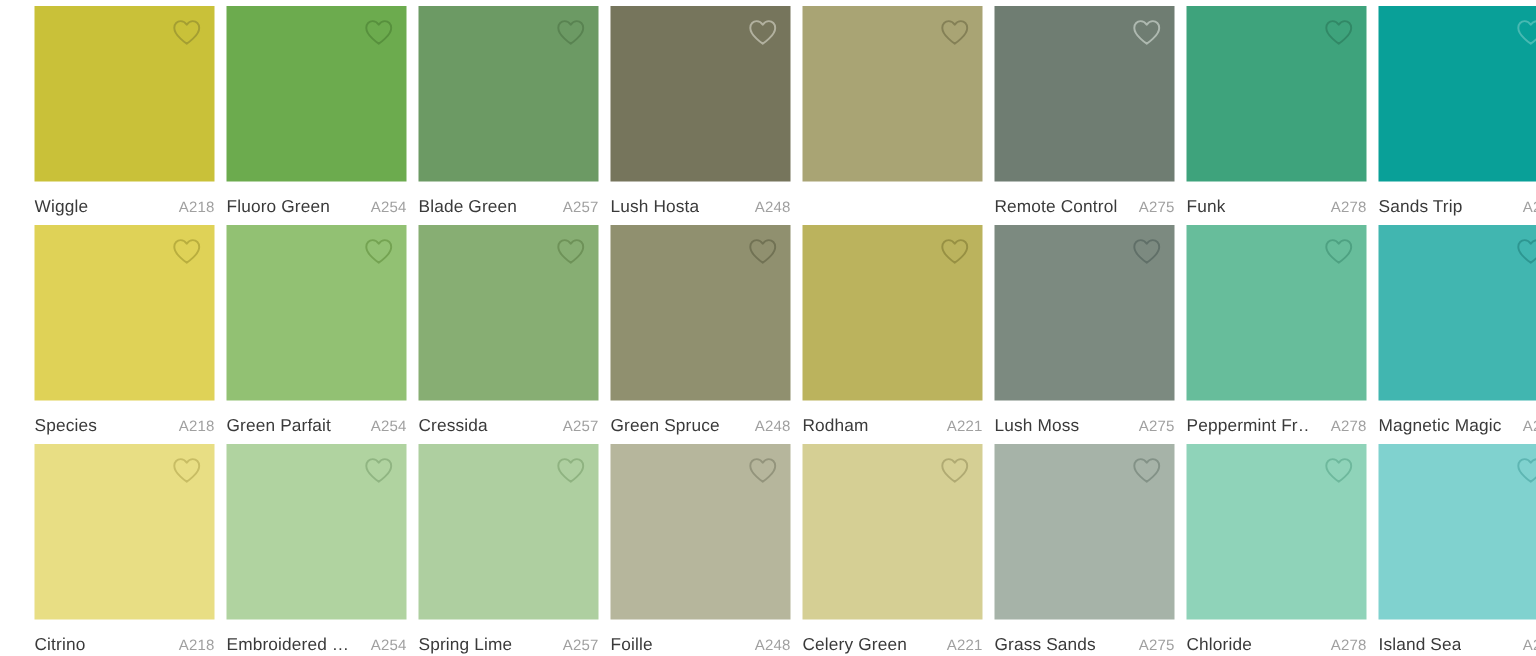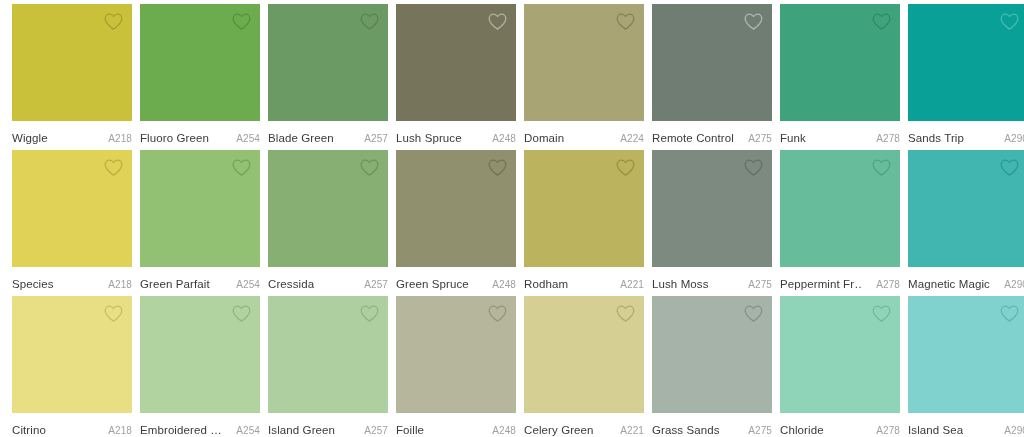--- a/index.html
+++ b/index.html
@@ -6,21 +6,21 @@
   html,body{margin:0;padding:0;}
   body{
     width:1024px;height:437px;
     background:#ffffff;
     font-family:"Liberation Sans","DejaVu Sans",sans-serif;
     overflow:hidden;
   }
   .palette-grid{
     position:relative;
     width:1024px;height:437px;
-    padding:4px 0 0 12px;
+    padding:4px 0 0 23px;
     box-sizing:border-box;
     display:grid;
     grid-template-columns:repeat(8,128px);
     grid-template-rows:repeat(3,146px);
     column-gap:0;row-gap:0;
   }
   .swatch-card{
     width:120px;
     display:flex;
     flex-direction:column;
@@ -107,35 +107,31 @@
     </div>
     <div class="swatch-card">
       <div class="swatch-chip" style="background: rgb(118, 117, 92);">
         <span class="fav-heart">
           <svg viewBox="0 0 19 18" xmlns="http://www.w3.org/2000/svg">
             <path d="M9.5 16.1 C9.5 16.1 1.2 10.7 1.2 5.6 C1.2 2.9 3.1 1.1 5.4 1.1 C7.0 1.1 8.5 2.0 9.5 3.5 C10.5 2.0 12.0 1.1 13.6 1.1 C15.9 1.1 17.8 2.9 17.8 5.6 C17.8 10.7 9.5 16.1 9.5 16.1 Z" fill="none" stroke="#d8d7c9" stroke-width="1.3" stroke-linejoin="round"></path>
           </svg>
         </span>
       </div>
       <div class="swatch-meta">
-        <span class="swatch-name">Lush Spruce</span>
+        <span class="swatch-name">Lush Hosta</span>
         <span class="swatch-code">A248</span>
       </div>
     </div>
     <div class="swatch-card">
       <div class="swatch-chip" style="background: rgb(169, 164, 116);">
         <span class="fav-heart">
           <svg viewBox="0 0 19 18" xmlns="http://www.w3.org/2000/svg">
             <path d="M9.5 16.1 C9.5 16.1 1.2 10.7 1.2 5.6 C1.2 2.9 3.1 1.1 5.4 1.1 C7.0 1.1 8.5 2.0 9.5 3.5 C10.5 2.0 12.0 1.1 13.6 1.1 C15.9 1.1 17.8 2.9 17.8 5.6 C17.8 10.7 9.5 16.1 9.5 16.1 Z" fill="none" stroke="#6f6b45" stroke-width="1.3" stroke-linejoin="round"></path>
           </svg>
         </span>
-      </div>
-      <div class="swatch-meta">
-        <span class="swatch-name">Domain</span>
-        <span class="swatch-code">A224</span>
       </div>
     </div>
     <div class="swatch-card">
       <div class="swatch-chip" style="background: rgb(111, 125, 114);">
         <span class="fav-heart">
           <svg viewBox="0 0 19 18" xmlns="http://www.w3.org/2000/svg">
             <path d="M9.5 16.1 C9.5 16.1 1.2 10.7 1.2 5.6 C1.2 2.9 3.1 1.1 5.4 1.1 C7.0 1.1 8.5 2.0 9.5 3.5 C10.5 2.0 12.0 1.1 13.6 1.1 C15.9 1.1 17.8 2.9 17.8 5.6 C17.8 10.7 9.5 16.1 9.5 16.1 Z" fill="none" stroke="#d6ded7" stroke-width="1.3" stroke-linejoin="round"></path>
           </svg>
         </span>
       </div>
@@ -302,21 +298,21 @@
     </div>
     <div class="swatch-card">
       <div class="swatch-chip" style="background: rgb(174, 207, 160);">
         <span class="fav-heart">
           <svg viewBox="0 0 19 18" xmlns="http://www.w3.org/2000/svg">
             <path d="M9.5 16.1 C9.5 16.1 1.2 10.7 1.2 5.6 C1.2 2.9 3.1 1.1 5.4 1.1 C7.0 1.1 8.5 2.0 9.5 3.5 C10.5 2.0 12.0 1.1 13.6 1.1 C15.9 1.1 17.8 2.9 17.8 5.6 C17.8 10.7 9.5 16.1 9.5 16.1 Z" fill="none" stroke="#7da36f" stroke-width="1.3" stroke-linejoin="round"></path>
           </svg>
         </span>
       </div>
       <div class="swatch-meta">
-        <span class="swatch-name">Island Green</span>
+        <span class="swatch-name">Spring Lime</span>
         <span class="swatch-code">A257</span>
       </div>
     </div>
     <div class="swatch-card">
       <div class="swatch-chip" style="background: rgb(182, 182, 156);">
         <span class="fav-heart">
           <svg viewBox="0 0 19 18" xmlns="http://www.w3.org/2000/svg">
             <path d="M9.5 16.1 C9.5 16.1 1.2 10.7 1.2 5.6 C1.2 2.9 3.1 1.1 5.4 1.1 C7.0 1.1 8.5 2.0 9.5 3.5 C10.5 2.0 12.0 1.1 13.6 1.1 C15.9 1.1 17.8 2.9 17.8 5.6 C17.8 10.7 9.5 16.1 9.5 16.1 Z" fill="none" stroke="#7f8069" stroke-width="1.3" stroke-linejoin="round"></path>
           </svg>
         </span>

